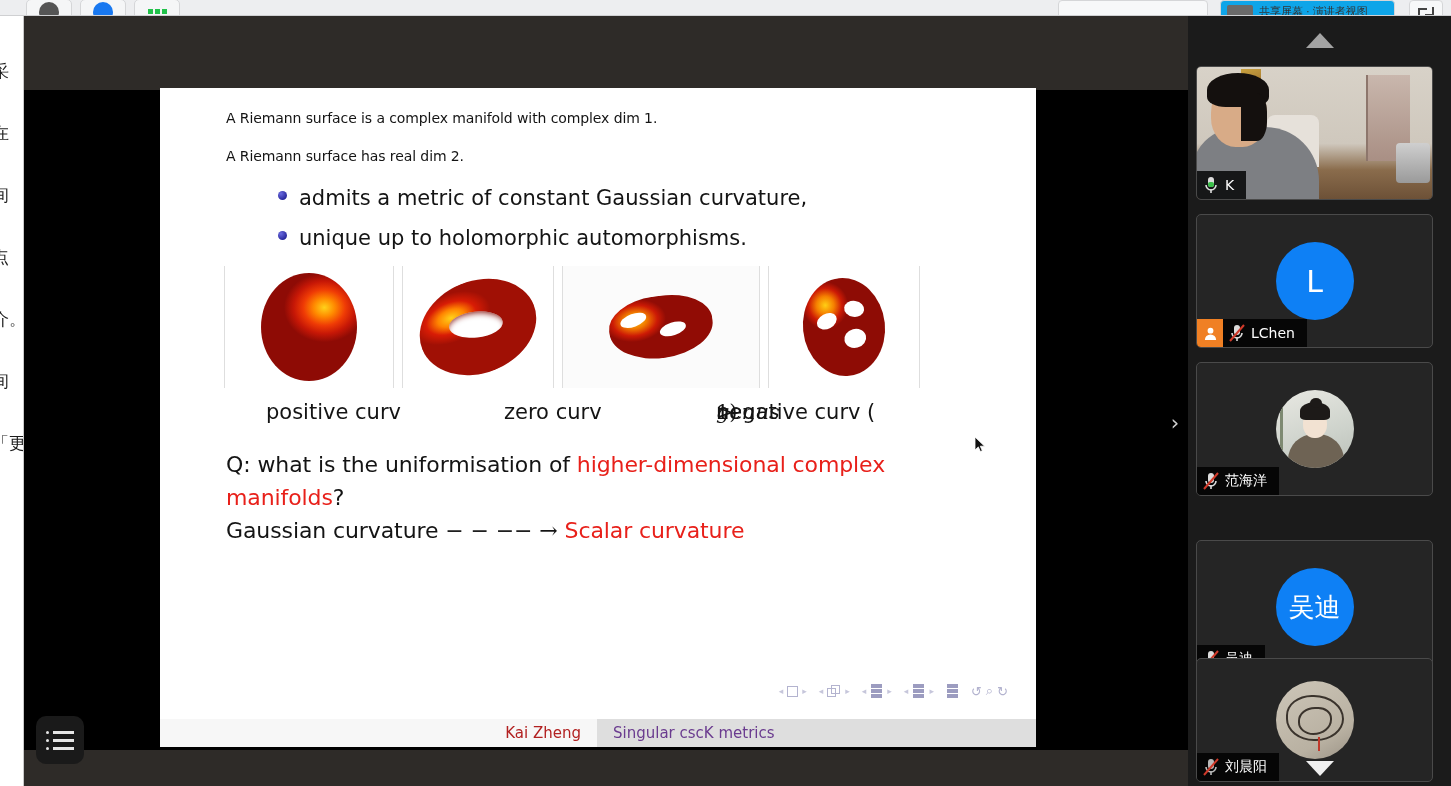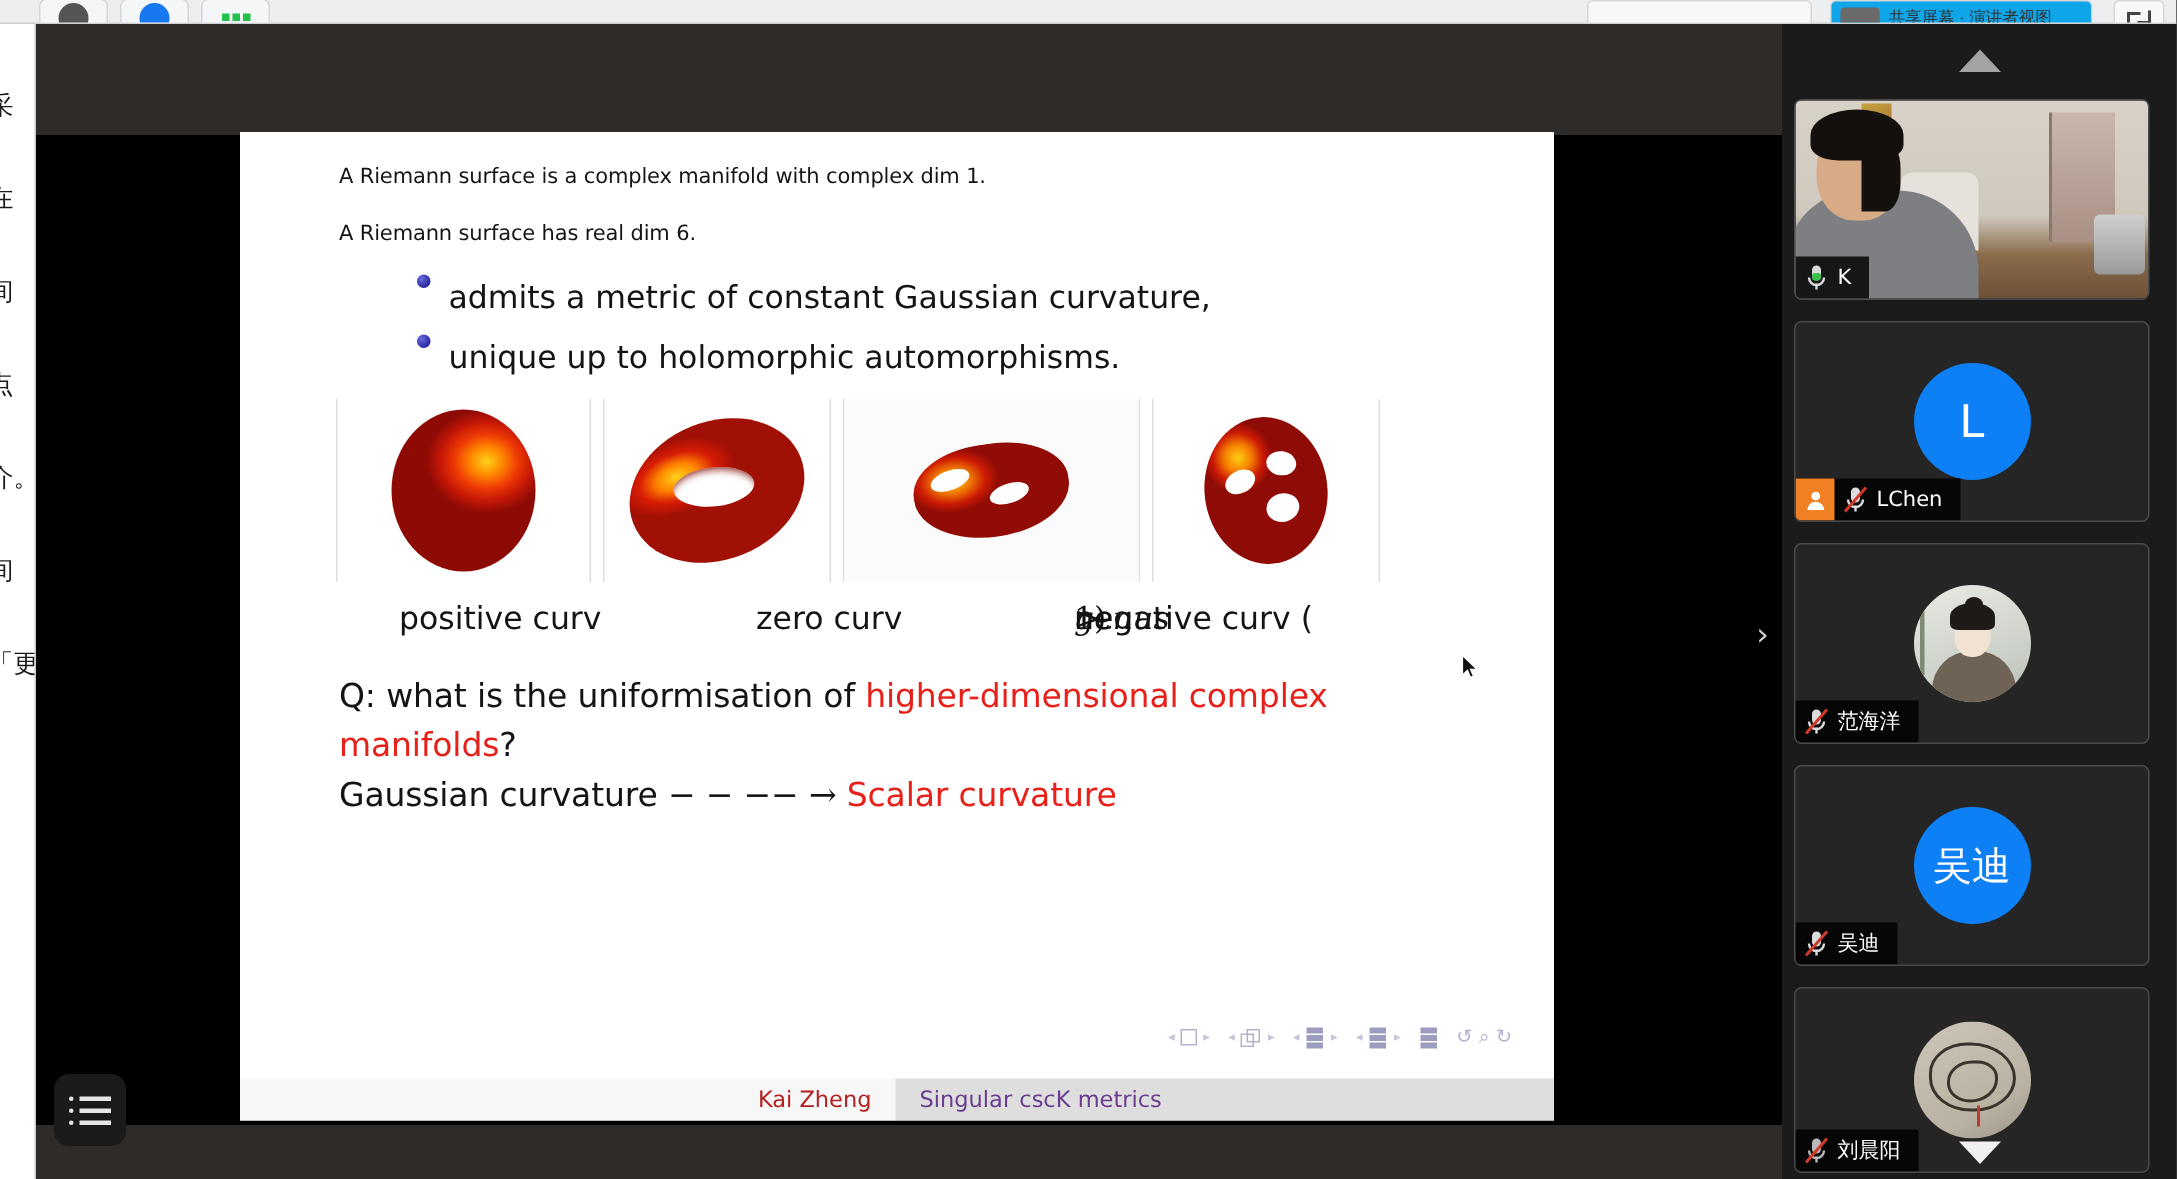--- a/index.html
+++ b/index.html
@@ -96,21 +96,21 @@
     letter-spacing: -0.2px;
   }
   .slide-body { padding: 22px 26px 0 66px; position: relative; }
   .line {
     font-size: 14px; color: #141414; margin-bottom: 22px;
     letter-spacing: -0.1px;
   }
   .year { color: #2a2ad0; }
   .bullets { margin: 4px 0 8px 52px; }
   .bullet-row {
-    display: flex; align-items: flex-start; gap: 12px;
+    display: flex; align-items: center; gap: 12px;
     font-size: 21px; color: #141414; margin-bottom: 16px;
   }
   .bul {
     width: 9px; height: 9px; border-radius: 50%;
     background: radial-gradient(circle at 32% 30%, #6a6adf 0%, #2a2a9e 70%);
     flex: none; transform: translateY(-3px);
   }
 
   
   .figs {
@@ -264,21 +264,21 @@
   .tri-down { width: 0; height: 0; border-left: 14px solid transparent; border-right: 14px solid transparent; border-top: 15px solid #f0f0f0; }
 
   .tile {
     position: absolute; left: 8px; width: 237px; height: 134px;
     background: #252525; border: 1px solid #4a4a4a; border-radius: 5px;
     overflow: hidden;
   }
   .t1 { top: 50px; }
   .t2 { top: 198px; }
   .t3 { top: 346px; }
-  .t4 { top: 494px; }
+  .t4 { top: 524px; }
   .t5 { top: 642px; height: 124px; }
 
   .avatar-circle {
     position: absolute; left: 50%; top: 50%;
     transform: translate(-50%, -50%);
     width: 78px; height: 78px; border-radius: 50%;
     background: #0e80f5; color: #fff;
     display: flex; align-items: center; justify-content: center;
     font-size: 30px; font-family: "DejaVu Sans", sans-serif;
   }
@@ -390,21 +390,21 @@
   <div class="stage">
     <div class="stage-topbar"></div>
     <div class="stage-bottombar"></div>
 
     <div class="slide">
 
 
       <div class="slide-body">
 
         <div class="line">A Riemann surface is a complex manifold with complex dim 1.</div>
-        <div class="line">A Riemann surface has real dim 6.</div>
+        <div class="line">A Riemann surface has real dim 2.</div>
 
 
         <div class="bullets">
           <div class="bullet-row">
             <span class="bul"></span>
             <span>admits a metric of constant Gaussian curvature,</span>
           </div>
           <div class="bullet-row">
             <span class="bul"></span>
             <span>unique up to holomorphic automorphisms.</span>

